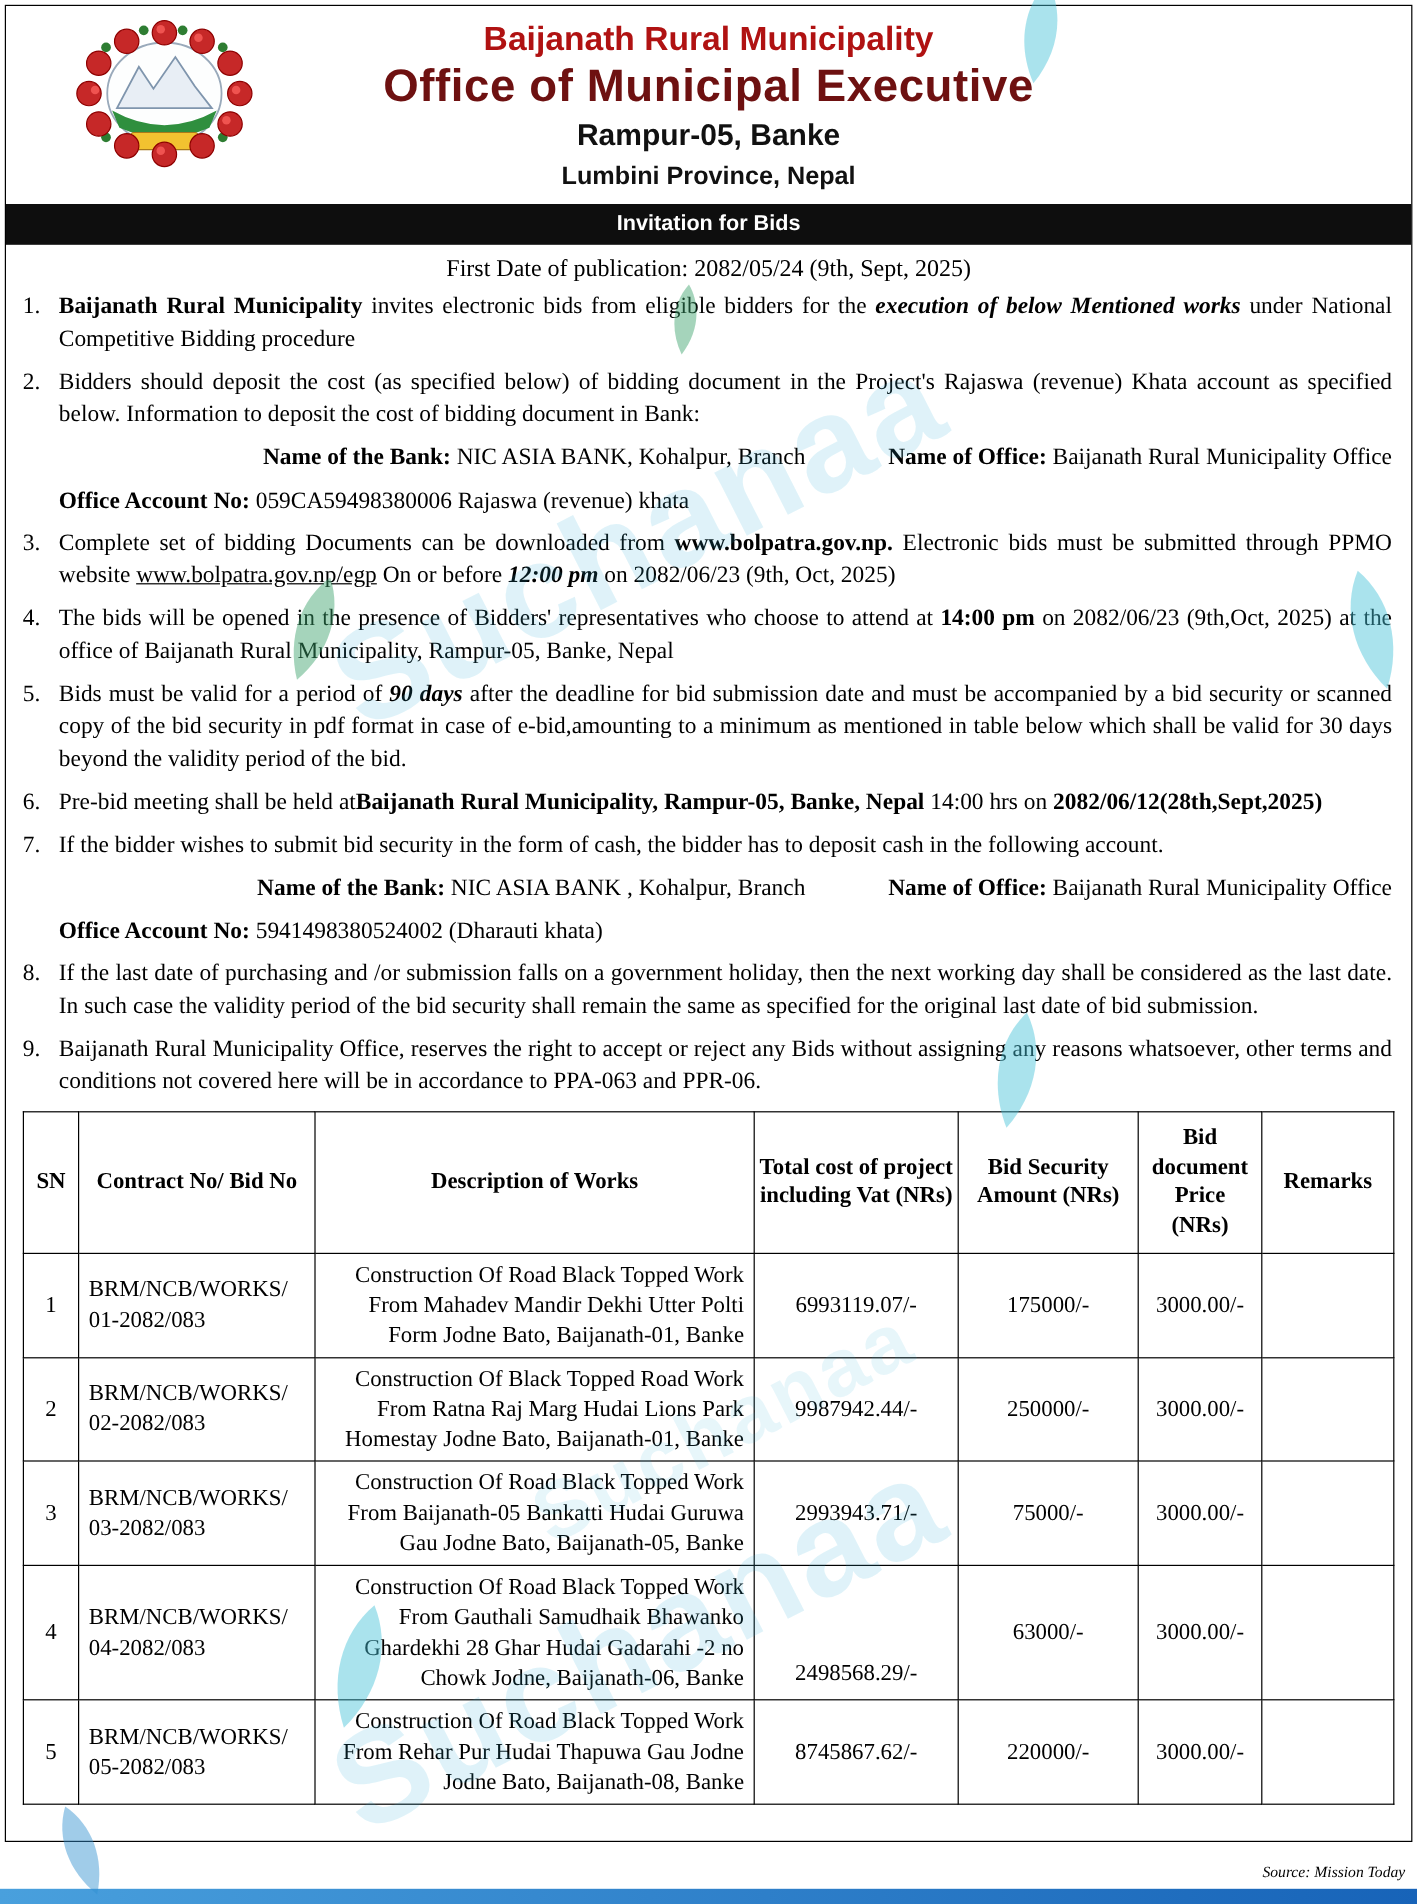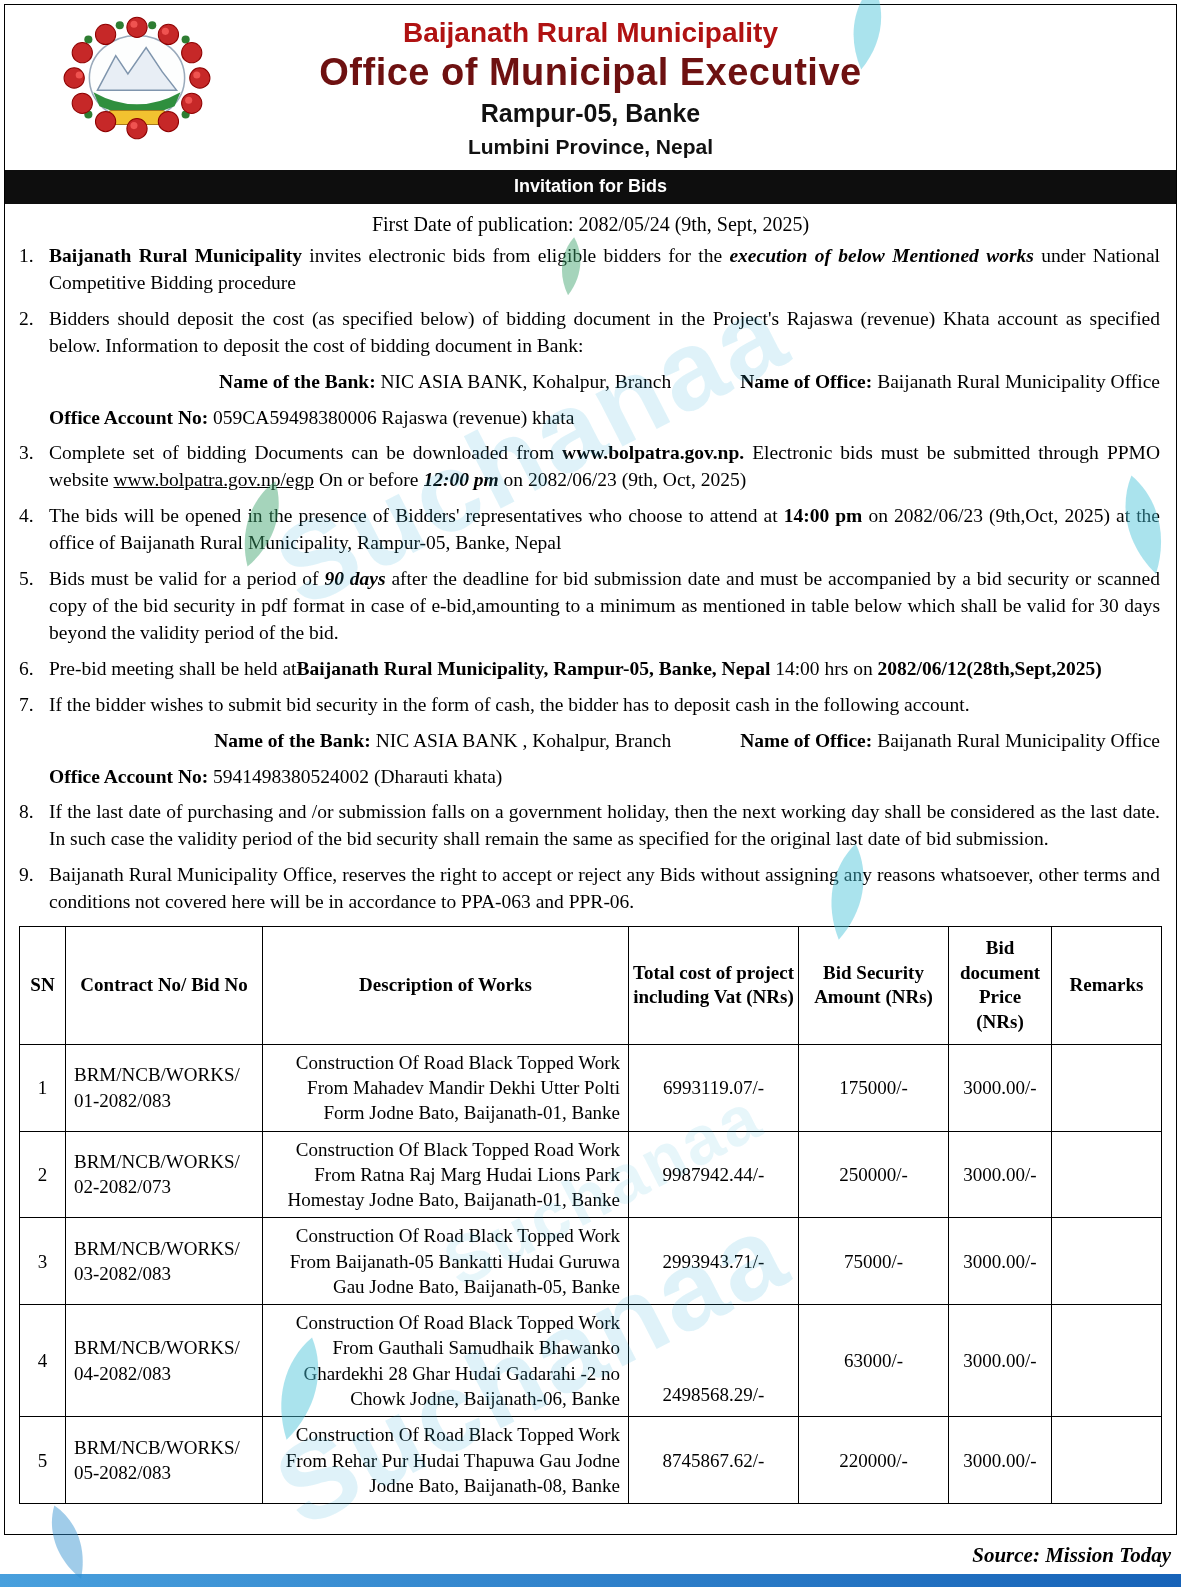--- a/index.html
+++ b/index.html
@@ -53,21 +53,21 @@
   .bids-table th, .bids-table td { border: 1.5px solid #000; font-size: 19px; }
   .bids-table th { font-weight: bold; padding: 9px 4px; text-align: center; vertical-align: middle; line-height: 1.3; }
   .bids-table td { padding: 5px 8px; vertical-align: middle; line-height: 1.33; }
   .c-sn { text-align: center; }
   .c-contract { text-align: left; }
   .c-desc { text-align: right; }
   .c-money { text-align: center; }
   .vbottom { vertical-align: bottom !important; padding-bottom: 9px !important; }
   
   .signature { text-align: right; font-weight: bold; font-size: 20px; margin: 12px 22px 0 0; }
-  .source { position: absolute; right: 10px; bottom: 19px; font-style: italic; font-size: 21px; font-weight: bold; }
+  .source { position: absolute; right: 10px; bottom: 19px; font-style: italic; font-size: 13px; }
   .bottom-bar { position: absolute; left: 0; right: 0; bottom: 0; height: 13px;
     background: linear-gradient(90deg, #49a0dd, var(--bottom-bar,#1763b8)); }
   
   .wm-layer { position: absolute; inset: 0; pointer-events: none; z-index: 5; }
   .wm { position: absolute; font-family: "Liberation Sans", sans-serif; font-weight: bold;
         color: var(--watermark,#2fb0d8); white-space: nowrap; letter-spacing: 3px; }
   .wm1 { left: 255px; top: 385px; font-size: 112px; transform: rotate(-27deg); opacity: 0.15; }
   .wm2 { left: 255px; top: 1305px; font-size: 112px; transform: rotate(-27deg); opacity: 0.15; }
   .wm3 { left: 430px; top: 1150px; font-size: 68px; transform: rotate(-27deg); opacity: 0.11; }
   .leaf { position: absolute; opacity: 0.45; }
@@ -221,21 +221,21 @@
           <td class="c-desc">Construction Of Road  Black Topped Work From Mahadev Mandir Dekhi Utter Polti Form Jodne Bato, Baijanath-01, Banke</td>
           <td class="c-money">6993119.07/-</td>
           <td class="c-money">175000/-</td>
           <td class="c-money">3000.00/-</td>
           <td></td>
         </tr>
         <tr>
           <td class="c-sn">2</td>
           <td class="c-contract">
               <div>BRM/NCB/WORKS/</div>
-              <div>02-2082/073</div>
+              <div>02-2082/083</div>
             </td>
           <td class="c-desc">Construction Of Black Topped Road Work From Ratna Raj Marg Hudai Lions Park Homestay Jodne Bato, Baijanath-01, Banke</td>
           <td class="c-money">9987942.44/-</td>
           <td class="c-money">250000/-</td>
           <td class="c-money">3000.00/-</td>
           <td></td>
         </tr>
         <tr>
           <td class="c-sn">3</td>
           <td class="c-contract">

